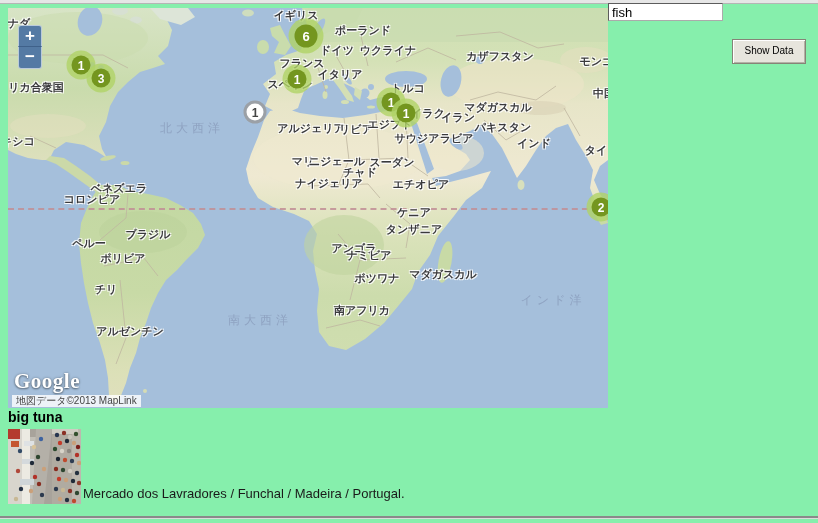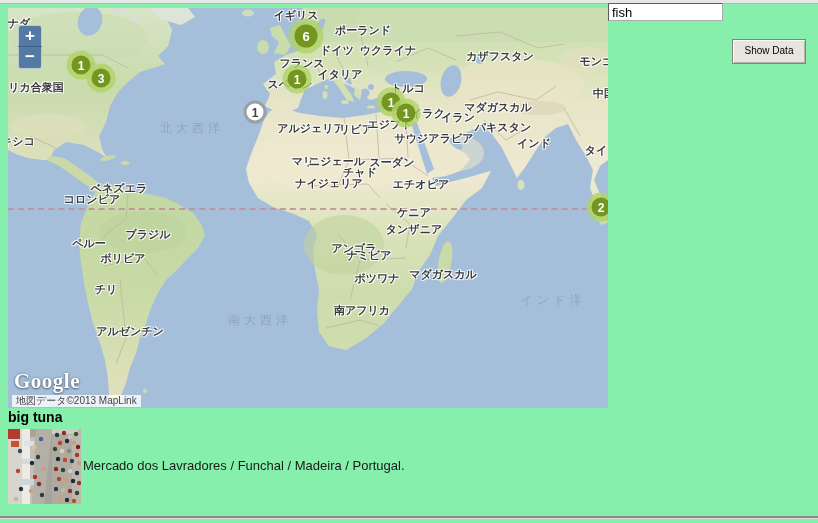--- a/index.html
+++ b/index.html
@@ -42,21 +42,21 @@
   #search-input{position:absolute;left:608px;top:3px;width:107px;height:14px;border:1px solid;
                 border-color:#5c5c5c #ababab #ababab #5c5c5c;font-size:13px;padding:1px 3px;outline:none;
                 font-family:"Liberation Sans",sans-serif;}
   #show-data-btn{position:absolute;left:732px;top:3px;width:72px;height:23px;background:#e7e5dd;
                  border:1px solid #868377;box-shadow:inset 1px 1px 0 #fff,inset -1px -1px 0 #b4b1a6;
                  font-size:10px;color:#000;text-align:center;line-height:21px;cursor:pointer;
                  font-family:"Liberation Sans",sans-serif;margin-top:36px;}
 
   
   #result-title{position:absolute;left:8px;top:409px;font-size:14px;font-weight:bold;color:#000;}
-  #result-row{position:absolute;left:8px;top:429px;display:flex;align-items:center;}
+  #result-row{position:absolute;left:8px;top:429px;display:flex;align-items:flex-end;}
   #result-photo{width:73px;height:75px;display:block;cursor:pointer;}
   #result-caption{font-size:13px;color:#1a1a1a;margin-left:2px;padding-bottom:3px;white-space:nowrap;}
   .bottom-rule{position:absolute;left:0;top:516px;width:818px;height:2px;background:#8a8a8a;border-bottom:1px solid #dcdcdc;}
 </style>
 </head>
 <body>
 
 <div id="page">
   <div class="top-line"></div>
 

